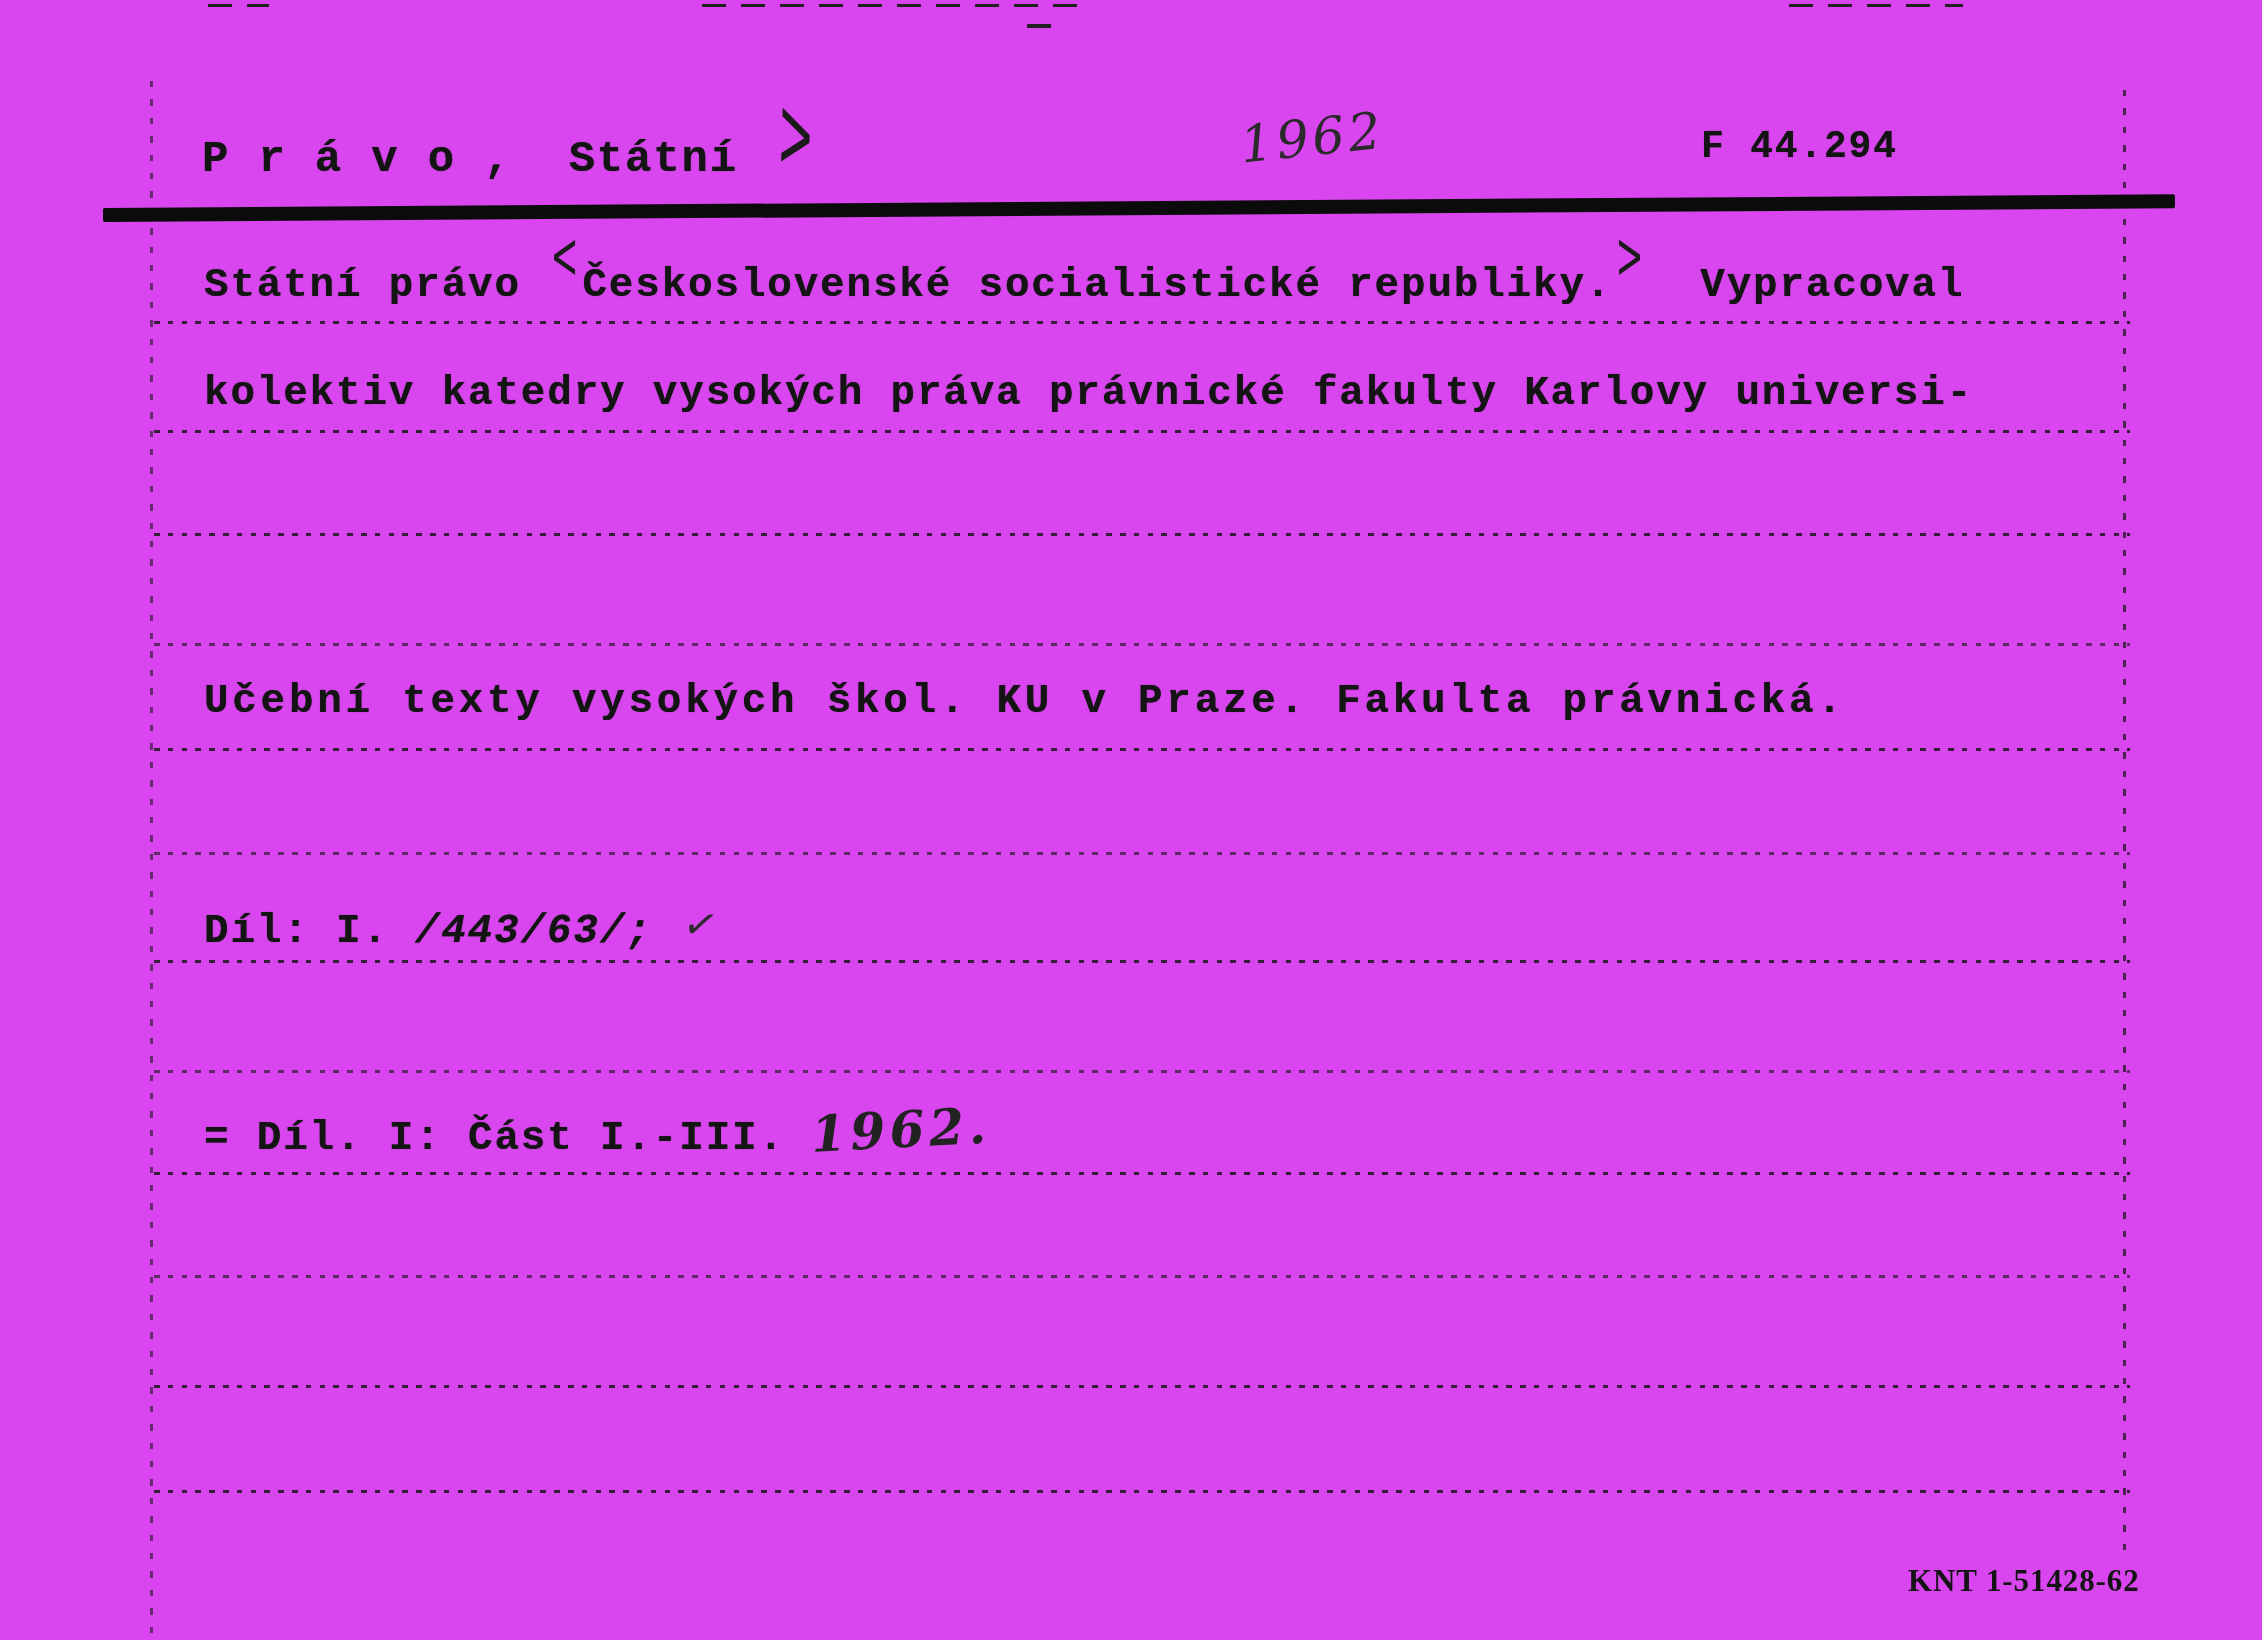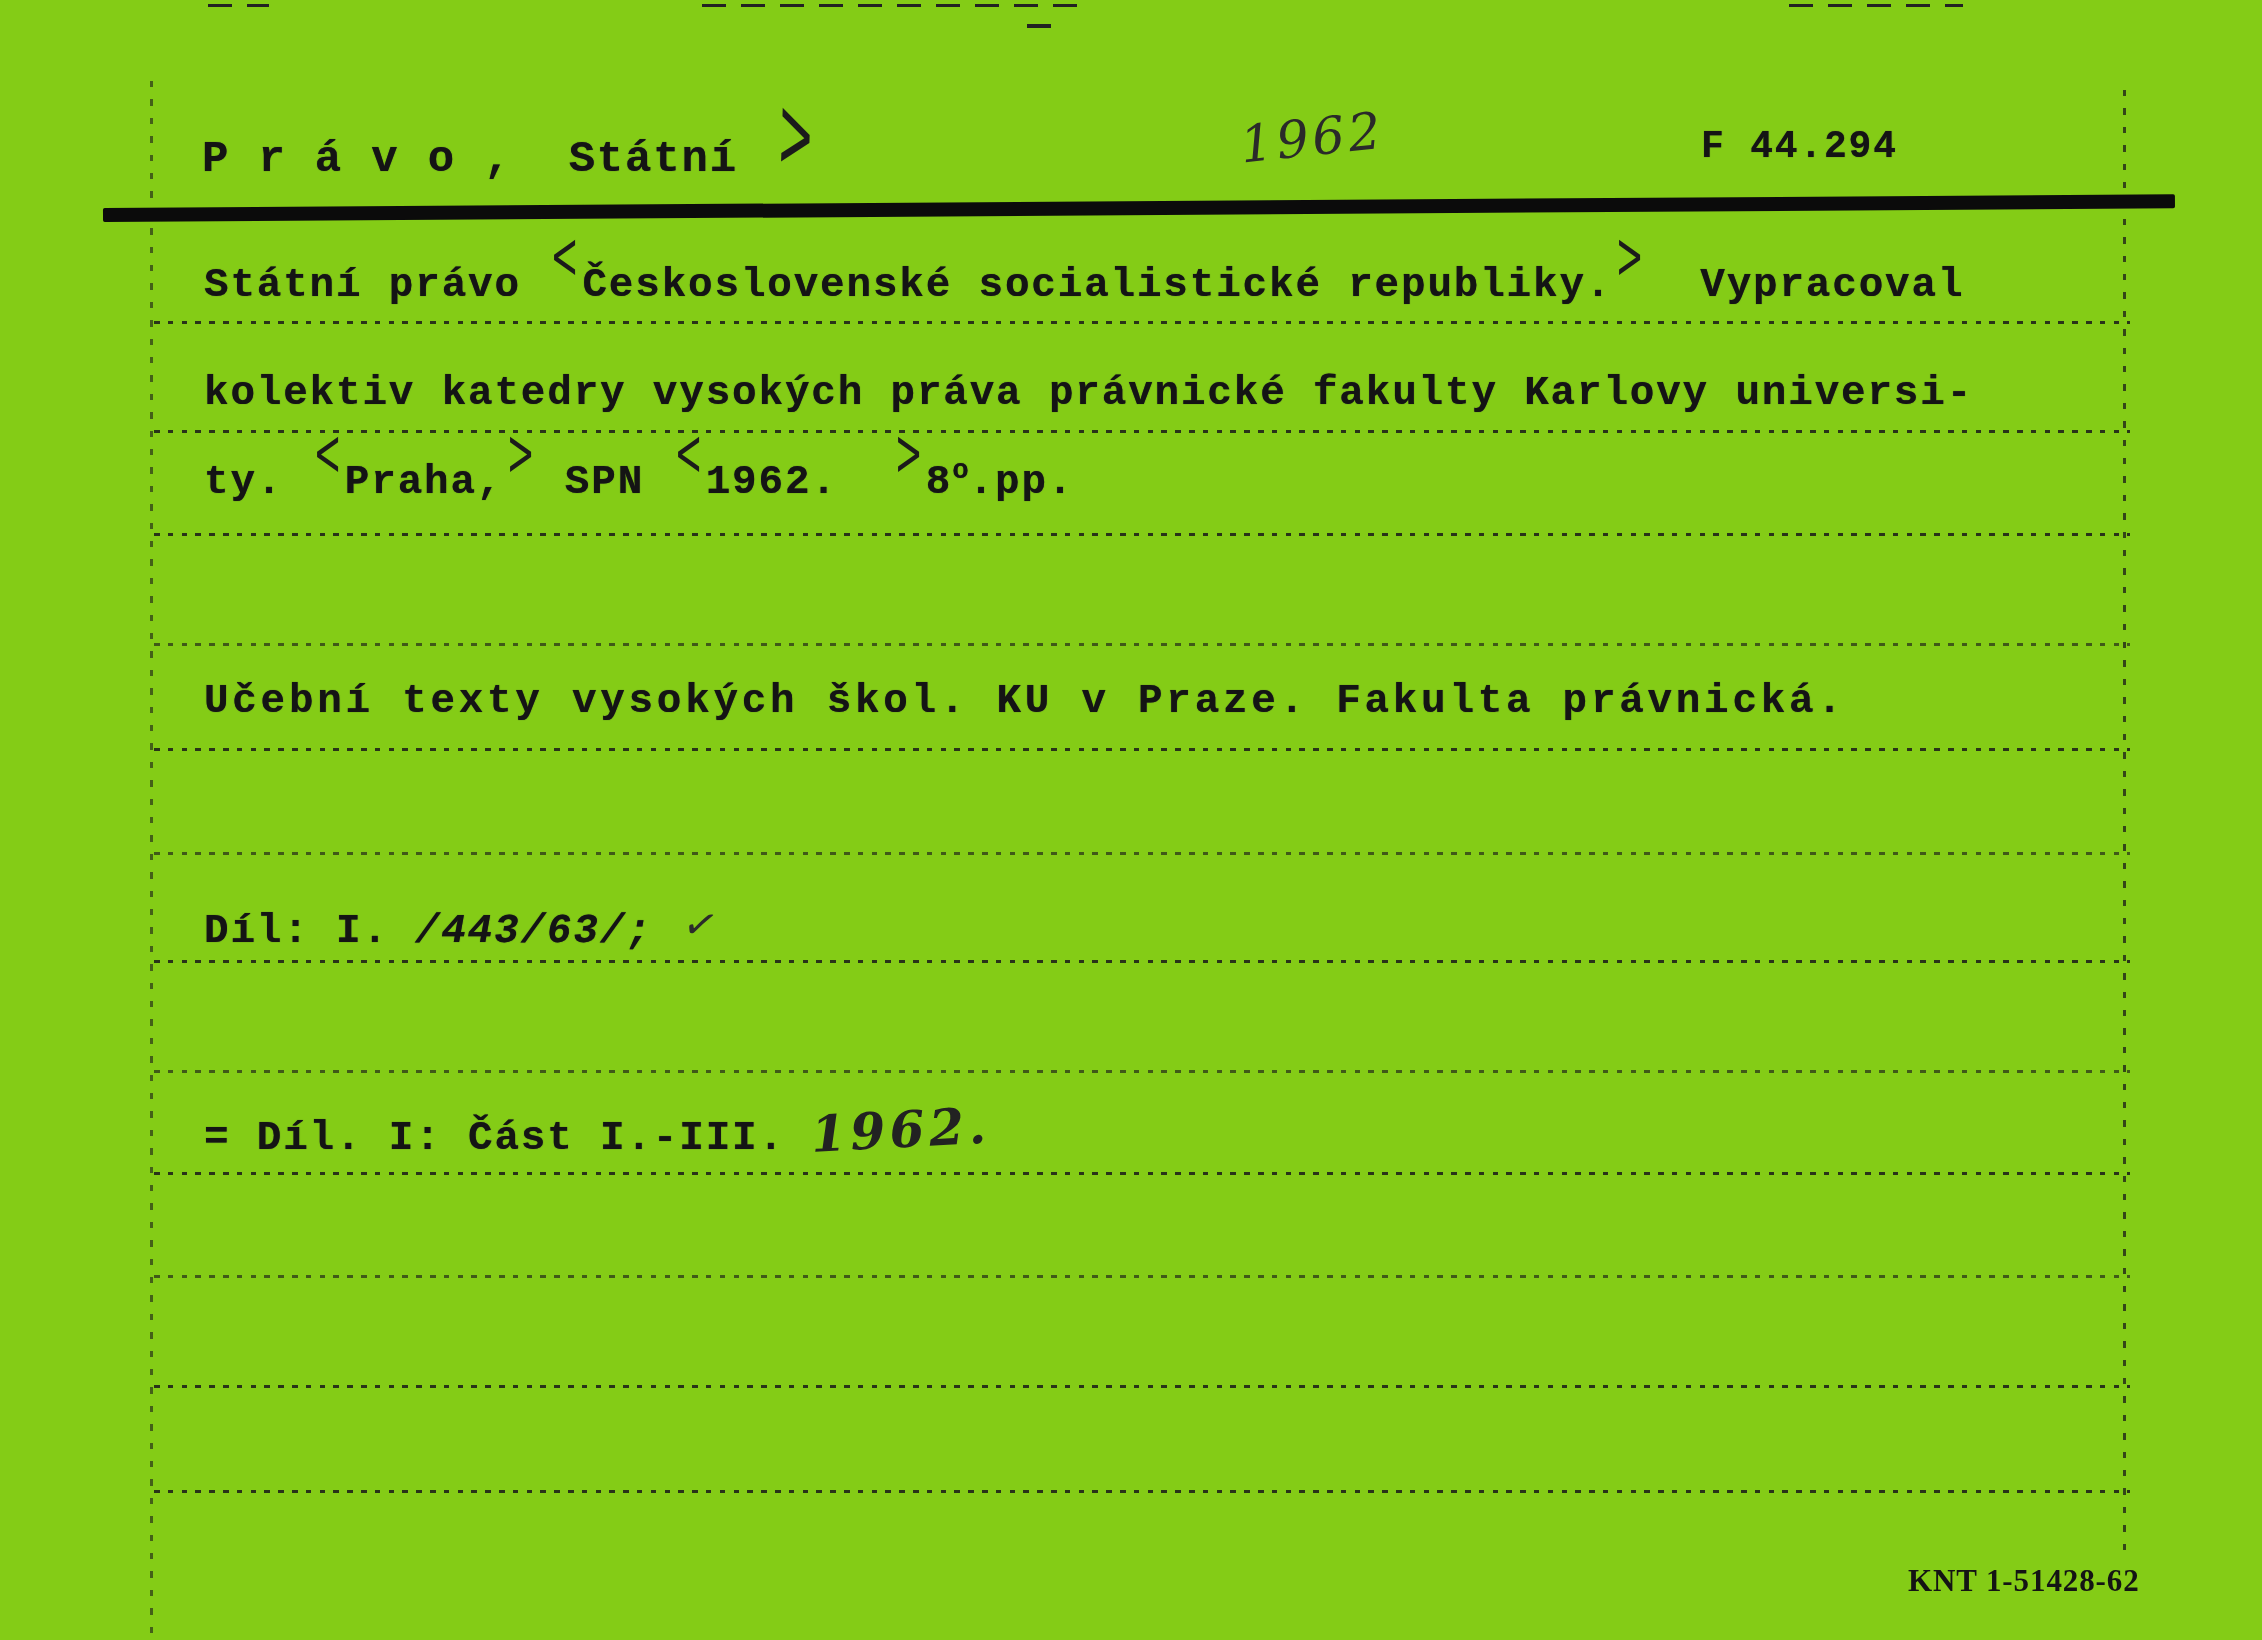--- a/index.html
+++ b/index.html
@@ -1,19 +1,19 @@
 <!DOCTYPE html>
 <html style="font-size:14.7px"><head>
 <meta charset="utf-8">
 <style>
   html,body{margin:0;padding:0;background:#e8e8e8;}
   .card{
     position:relative;
     width:2263px;height:1640px;
-    background:#84cc16;
+    background:#d946ef;
     overflow:hidden;
     font-family:"Liberation Mono", monospace;
     color:#161616;
   }
   
   .typed{
     position:absolute;
     font-family:"Liberation Mono","DejaVu Sans Mono",monospace;
     font-weight:700;
     font-size:41px;
@@ -141,21 +141,20 @@
   <div class="typed call-number" style="left:1701px;top:125px;">F 44.294</div>
 
   <div class="rule-thick"></div>
 
   <div class="typed" style="left:204px;top:257px;"><span>Státní právo </span><span class="pen mark-raised">&lt;</span><span>Československé socialistické republiky.</span><span class="pen mark-raised">&gt;</span><span>  Vypracoval</span></div>
   <div class="rule-dotted" style="top:321px;"></div>
 
   <div class="typed" style="left:204px;top:370px;">kolektiv katedry vysokých práva právnické fakulty Karlovy universi-</div>
   <div class="rule-dotted" style="top:430px;"></div>
 
-  <div class="typed" style="left:204px;top:454px;"><span>ty. </span><span class="pen mark-raised">&lt;</span><span>Praha,</span><span class="pen mark-raised">&gt;</span><span> SPN </span><span class="pen mark-raised">&lt;</span><span>1962.  </span><span class="pen mark-raised">&gt;</span><span><span>8</span><sup class="deg">o</sup><span>.pp.</span></span></div>
   <div class="rule-dotted" style="top:533px;"></div>
   <div class="rule-dotted faint" style="top:643px;"></div>
 
   <div class="typed" style="left:204px;top:678px;letter-spacing:3.7px;">Učební texty vysokých škol. KU v Praze. Fakulta právnická.</div>
   <div class="rule-dotted" style="top:748px;"></div>
   <div class="rule-dotted faint" style="top:852px;"></div>
 
   <div class="typed" style="left:204px;top:905px;"><span>Díl: I. </span><span class="slant">/443/63/;</span><span class="pen check">✓</span></div>
   <div class="rule-dotted" style="top:960px;"></div>
   <div class="rule-dotted faint" style="top:1070px;"></div>

